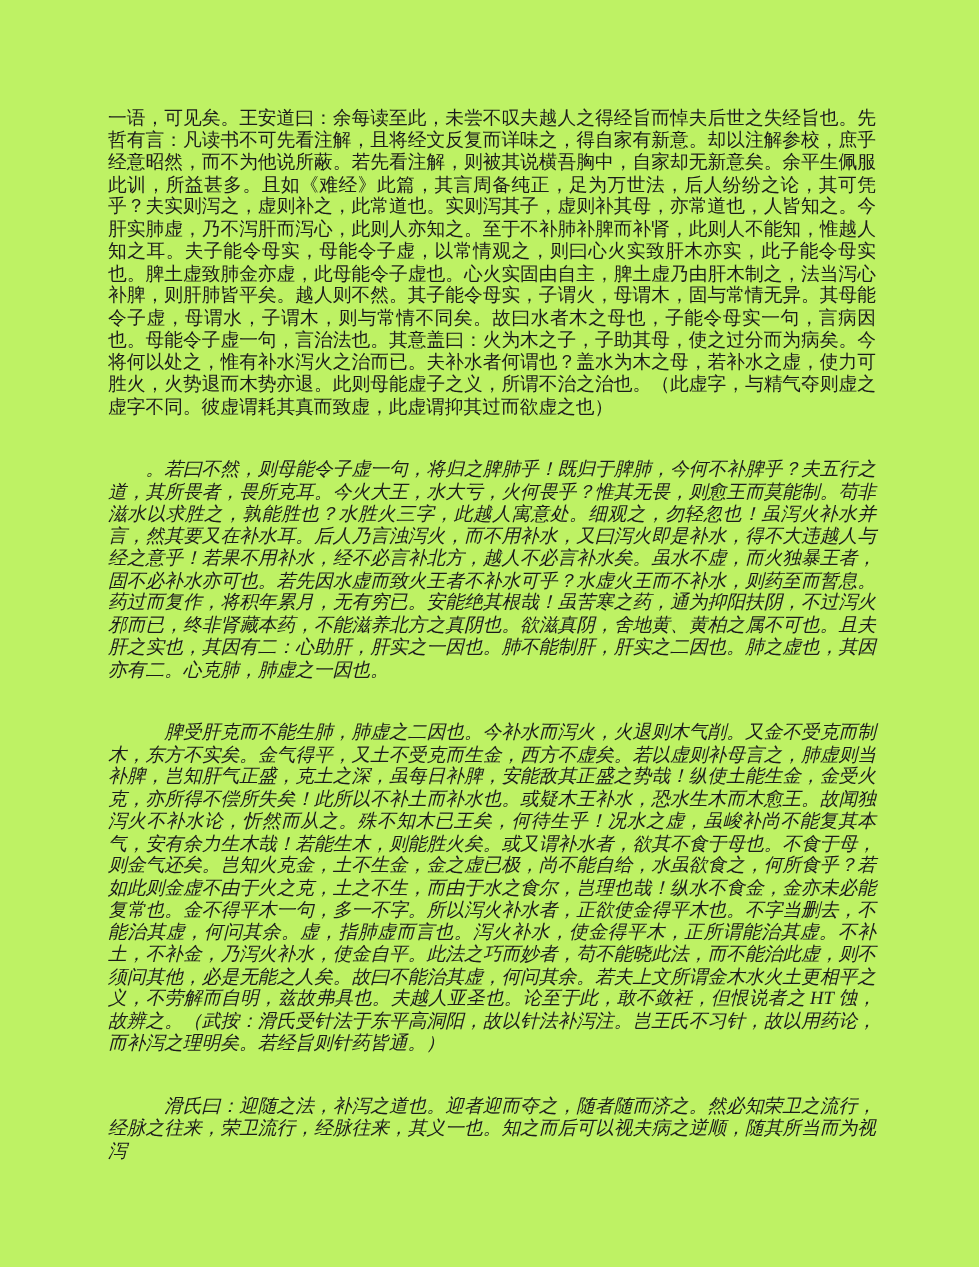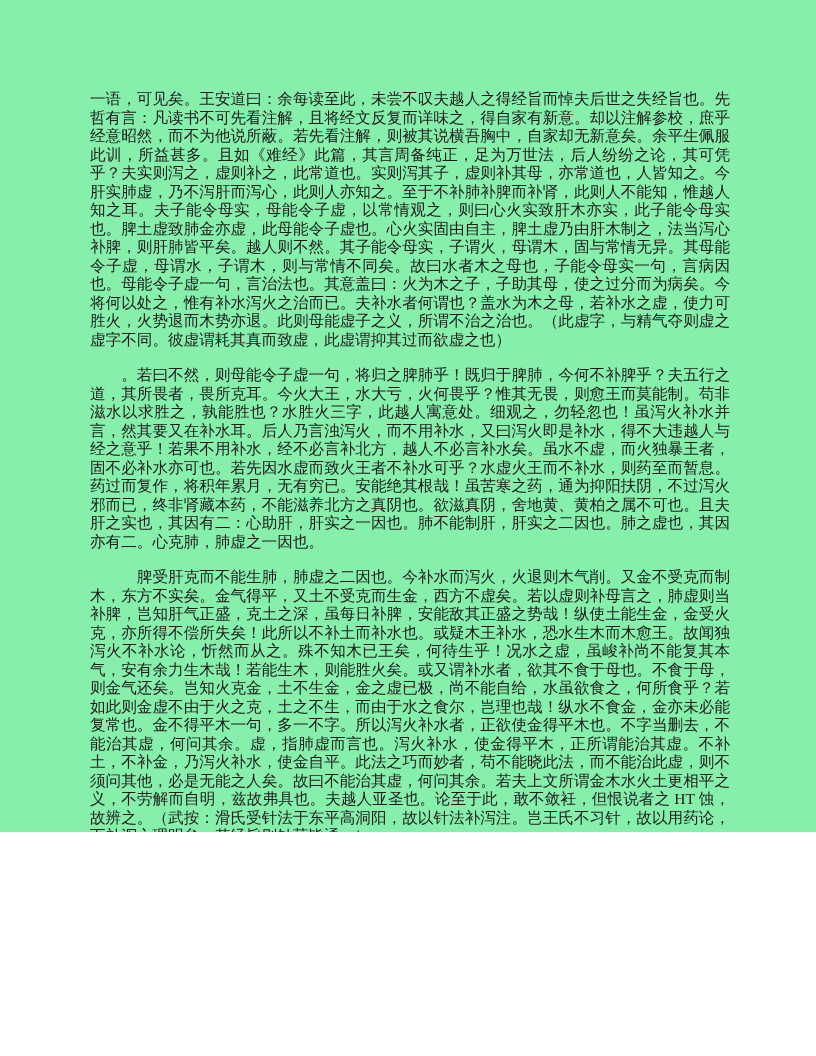--- a/index.html
+++ b/index.html
@@ -3,22 +3,22 @@
 <meta charset="utf-8">
 <style>
   html, body {
     margin: 0;
     padding: 0;
     background: #ffffff;
   }
   .page {
     position: relative;
     width: 816px;
-    height: 832px;
-    background: #86efac;
+    height: 1056px;
+    background: #bef264;
     overflow: hidden;
     box-sizing: border-box;
   }
   .text-block {
     position: absolute;
     left: 90px;
     top: 90px;
     width: 640px;
     font-family: "Liberation Serif", "DejaVu Serif", serif;
     font-size: 15.6px;
@@ -26,27 +26,29 @@
     color: #1b1b1b;
     text-align: justify;
     letter-spacing: 0;
     word-break: break-all;
   }
   .para {
     margin: 0;
     padding: 0;
   }
   .para + .para {
-    margin-top: 17px;
+    margin-top: 34px;
+    font-style: italic;
   }
   .indent-2 { text-indent: 2em; }
   .indent-3 { text-indent: 3em; }
 </style>
 </head>
 <body>
 
 <div class="page">
   <div class="text-block">
     <p class="para">一语，可见矣。王安道曰：余每读至此，未尝不叹夫越人之得经旨而悼夫后世之失经旨也。先哲有言：凡读书不可先看注解，且将经文反复而详味之，得自家有新意。却以注解参校，庶乎经意昭然，而不为他说所蔽。若先看注解，则被其说横吾胸中，自家却无新意矣。余平生佩服此训，所益甚多。且如《难经》此篇，其言周备纯正，足为万世法，后人纷纷之论，其可凭乎？夫实则泻之，虚则补之，此常道也。实则泻其子，虚则补其母，亦常道也，人皆知之。今肝实肺虚，乃不泻肝而泻心，此则人亦知之。至于不补肺补脾而补肾，此则人不能知，惟越人知之耳。夫子能令母实，母能令子虚，以常情观之，则曰心火实致肝木亦实，此子能令母实也。脾土虚致肺金亦虚，此母能令子虚也。心火实固由自主，脾土虚乃由肝木制之，法当泻心补脾，则肝肺皆平矣。越人则不然。其子能令母实，子谓火，母谓木，固与常情无异。其母能令子虚，母谓水，子谓木，则与常情不同矣。故曰水者木之母也，子能令母实一句，言病因也。母能令子虚一句，言治法也。其意盖曰：火为木之子，子助其母，使之过分而为病矣。今将何以处之，惟有补水泻火之治而已。夫补水者何谓也？盖水为木之母，若补水之虚，使力可胜火，火势退而木势亦退。此则母能虚子之义，所谓不治之治也。（此虚字，与精气夺则虚之虚字不同。彼虚谓耗其真而致虚，此虚谓抑其过而欲虚之也）</p>
     <p class="para indent-2">。若曰不然，则母能令子虚一句，将归之脾肺乎！既归于脾肺，今何不补脾乎？夫五行之道，其所畏者，畏所克耳。今火大王，水大亏，火何畏乎？惟其无畏，则愈王而莫能制。苟非滋水以求胜之，孰能胜也？水胜火三字，此越人寓意处。细观之，勿轻忽也！虽泻火补水并言，然其要又在补水耳。后人乃言浊泻火，而不用补水，又曰泻火即是补水，得不大违越人与经之意乎！若果不用补水，经不必言补北方，越人不必言补水矣。虽水不虚，而火独暴王者，固不必补水亦可也。若先因水虚而致火王者不补水可乎？水虚火王而不补水，则药至而暂息。药过而复作，将积年累月，无有穷已。安能绝其根哉！虽苦寒之药，通为抑阳扶阴，不过泻火邪而已，终非肾藏本药，不能滋养北方之真阴也。欲滋真阴，舍地黄、黄柏之属不可也。且夫肝之实也，其因有二：心助肝，肝实之一因也。肺不能制肝，肝实之二因也。肺之虚也，其因亦有二。心克肺，肺虚之一因也。</p>
     <p class="para indent-3">脾受肝克而不能生肺，肺虚之二因也。今补水而泻火，火退则木气削。又金不受克而制木，东方不实矣。金气得平，又土不受克而生金，西方不虚矣。若以虚则补母言之，肺虚则当补脾，岂知肝气正盛，克土之深，虽每日补脾，安能敌其正盛之势哉！纵使土能生金，金受火克，亦所得不偿所失矣！此所以不补土而补水也。或疑木王补水，恐水生木而木愈王。故闻独泻火不补水论，忻然而从之。殊不知木已王矣，何待生乎！况水之虚，虽峻补尚不能复其本气，安有余力生木哉！若能生木，则能胜火矣。或又谓补水者，欲其不食于母也。不食于母，则金气还矣。岂知火克金，土不生金，金之虚已极，尚不能自给，水虽欲食之，何所食乎？若如此则金虚不由于火之克，土之不生，而由于水之食尔，岂理也哉！纵水不食金，金亦未必能复常也。金不得平木一句，多一不字。所以泻火补水者，正欲使金得平木也。不字当删去，不能治其虚，何问其余。虚，指肺虚而言也。泻火补水，使金得平木，正所谓能治其虚。不补土，不补金，乃泻火补水，使金自平。此法之巧而妙者，苟不能晓此法，而不能治此虚，则不须问其他，必是无能之人矣。故曰不能治其虚，何问其余。若夫上文所谓金木水火土更相平之义，不劳解而自明，兹故弗具也。夫越人亚圣也。论至于此，敢不敛衽，但恨说者之 HT 蚀，故辨之。（武按：滑氏受针法于东平高洞阳，故以针法补泻注。岂王氏不习针，故以用药论，而补泻之理明矣。若经旨则针药皆通。）</p>
+    <p class="para indent-3">滑氏曰：迎随之法，补泻之道也。迎者迎而夺之，随者随而济之。然必知荣卫之流行，经脉之往来，荣卫流行，经脉往来，其义一也。知之而后可以视夫病之逆顺，随其所当而为视泻</p>
   </div>
 </div>
 
 </body></html>

